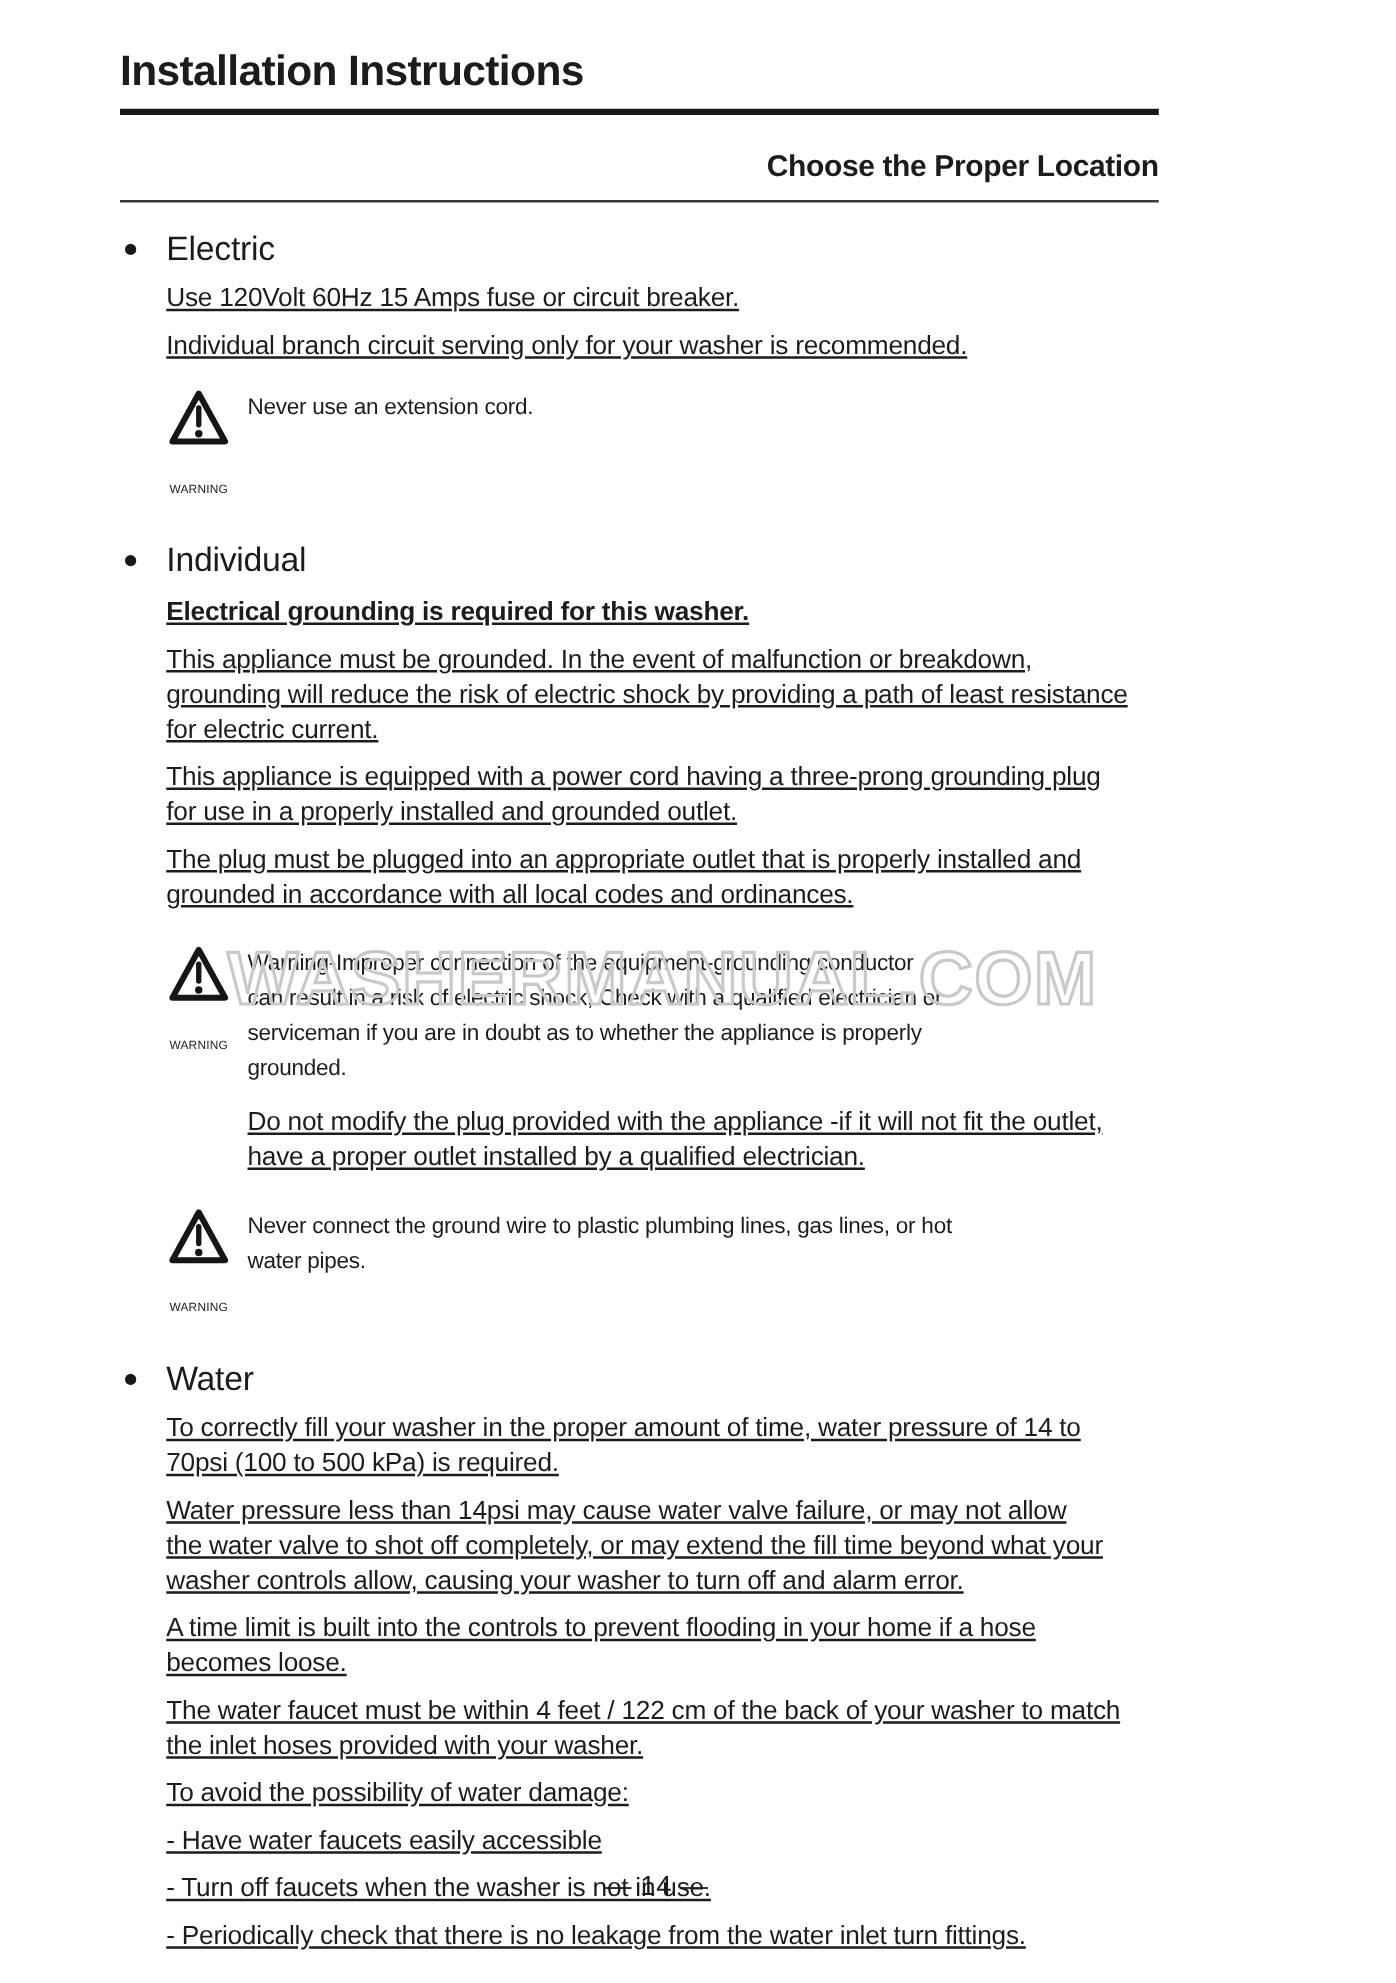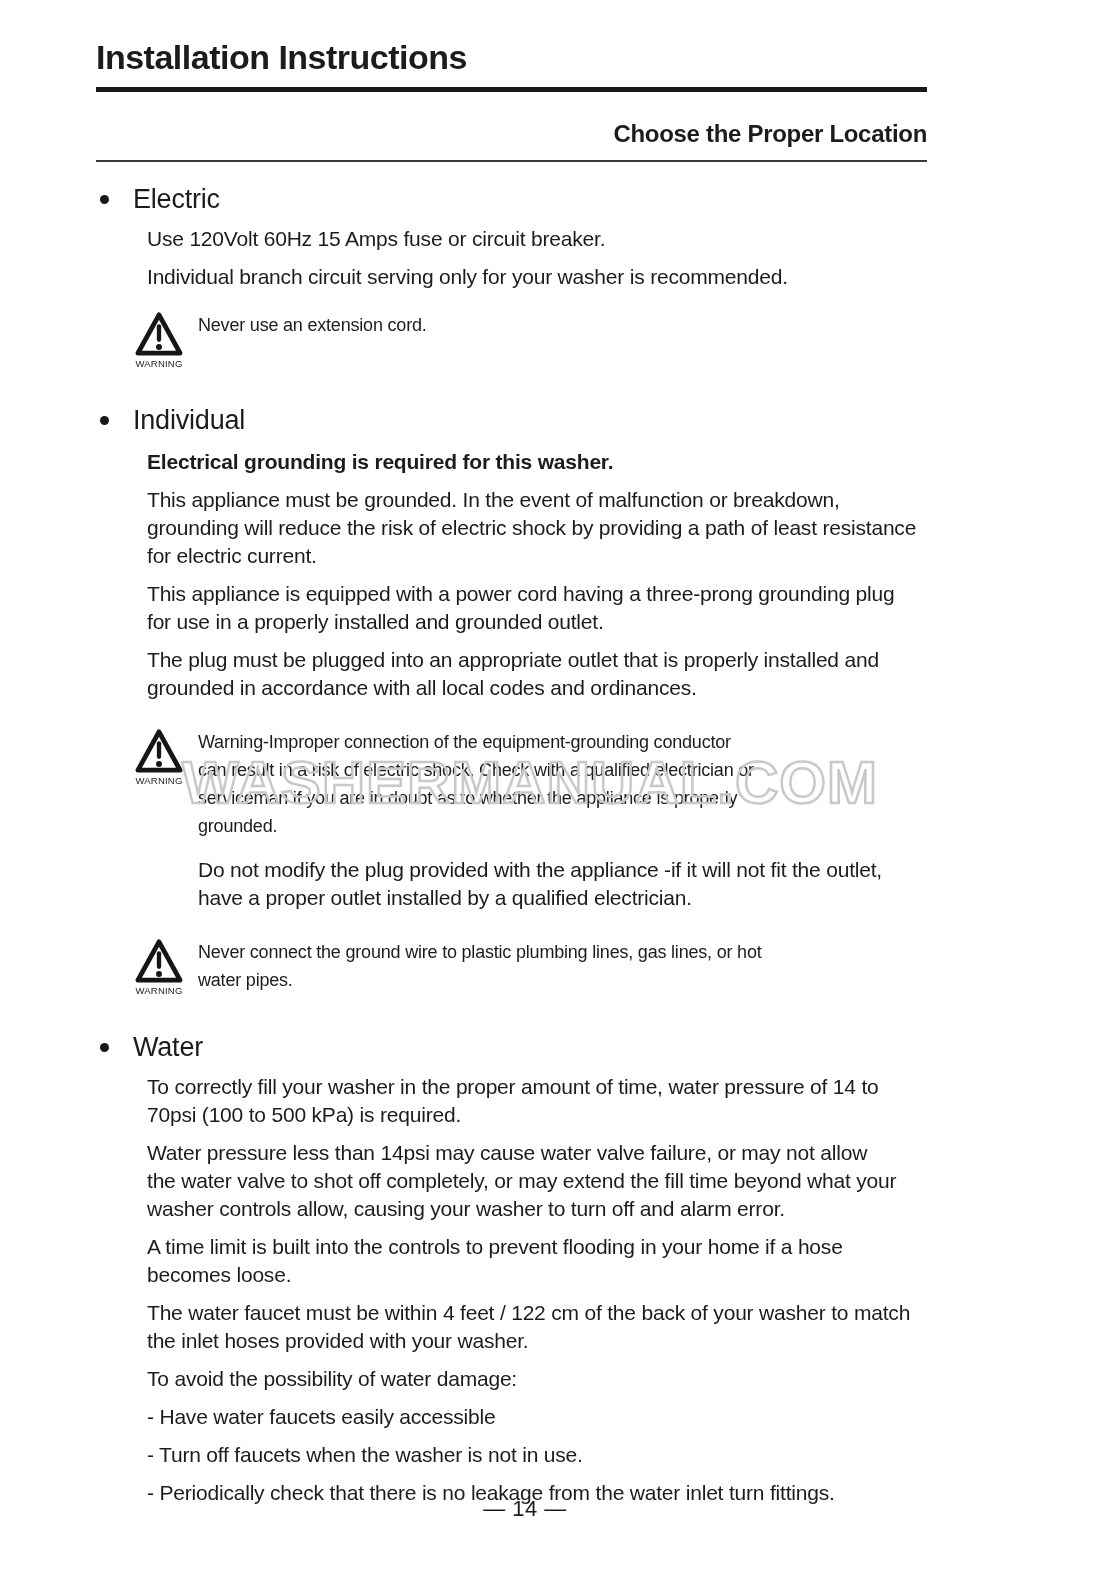--- a/index.html
+++ b/index.html
@@ -46,39 +46,41 @@
     border-radius: 50%;
     margin-left: 4px;
     margin-right: 24px;
     flex: 0 0 auto;
   }
   .bullet-label {
     font-size: 27px;
     font-weight: normal;
   }
   .body-text {
-    margin: 10px 0 0 51px;
+    margin: 10px 0 0 37px;
     font-size: 21px;
     line-height: 28px;
     white-space: pre-line;
+    text-decoration: underline;
   }
   .body-text.bold { font-weight: bold; margin-top: 12px; }
   .body-text.hang { margin-left: 102px; margin-top: 16px; }
   .warning-row {
     display: flex;
     align-items: flex-start;
     margin: 18px 0 0 37px;
   }
   .warning-badge {
     flex: 0 0 auto;
     width: 52px;
     display: flex;
     flex-direction: column;
     align-items: center;
     margin-top: 2px;
+    gap: 28px;
   }
   .warning-caption {
     font-size: 9.5px;
     letter-spacing: 0.2px;
     color: #1c1c1c;
     margin-top: 1px;
     white-space: nowrap;
   }
   .warning-text {
     margin: 0 0 0 13px;

